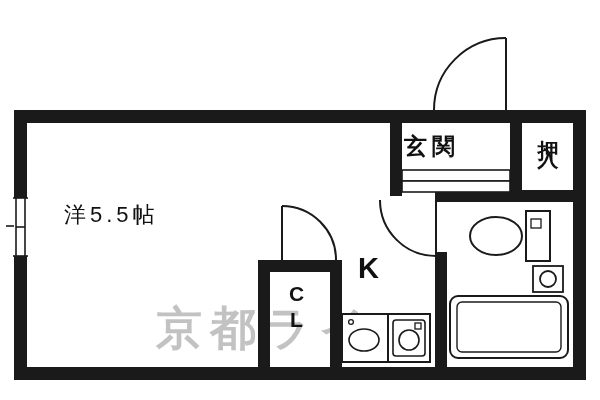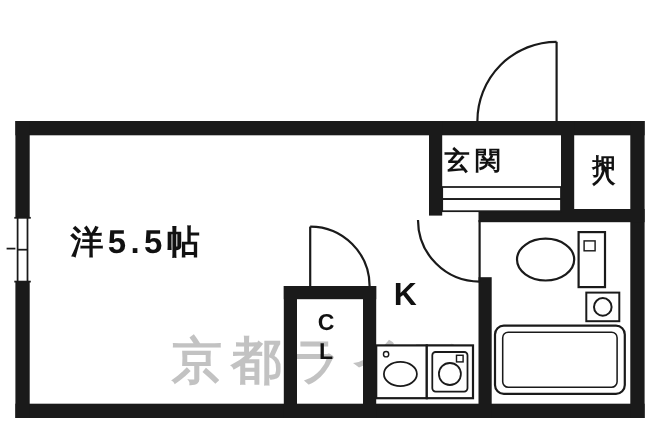--- a/index.html
+++ b/index.html
@@ -2,21 +2,21 @@
 <html><head>
 <meta charset="utf-8">
 <style>
   html,body{margin:0;padding:0;background:#fff;}
   #stage{
     position:relative;width:600px;height:400px;background:#fff;overflow:hidden;
     font-family:"Liberation Sans","DejaVu Sans",sans-serif;color:#1a1a1a;
   }
   .abs{position:absolute;}
   .label{position:absolute;color:#111;white-space:nowrap;}
-  #label-main{left:64px;top:200px;font-size:30px;font-weight:700;letter-spacing:4px;}
+  #label-main{left:64px;top:200px;font-size:22px;font-weight:400;letter-spacing:4px;}
   #label-entrance{left:404px;top:131px;width:104px;text-align:left;font-size:23px;font-weight:600;letter-spacing:5px;}
   #label-oshiire{left:534px;top:123px;font-size:21px;font-weight:600;writing-mode:vertical-rl;text-orientation:upright;letter-spacing:7px;}
   #label-kitchen{left:358px;top:252px;font-size:29px;font-weight:600;}
   #label-closet{left:284px;top:282px;font-size:21px;font-weight:600;writing-mode:vertical-rl;text-orientation:upright;letter-spacing:3px;}
   #watermark{
     left:156px;top:258px;font-size:46px;font-weight:700;letter-spacing:8px;
     color:#9e9e9e;opacity:.62;white-space:nowrap;margin-top:40px;
   }
   svg{position:absolute;left:0;top:0;}
 </style>

